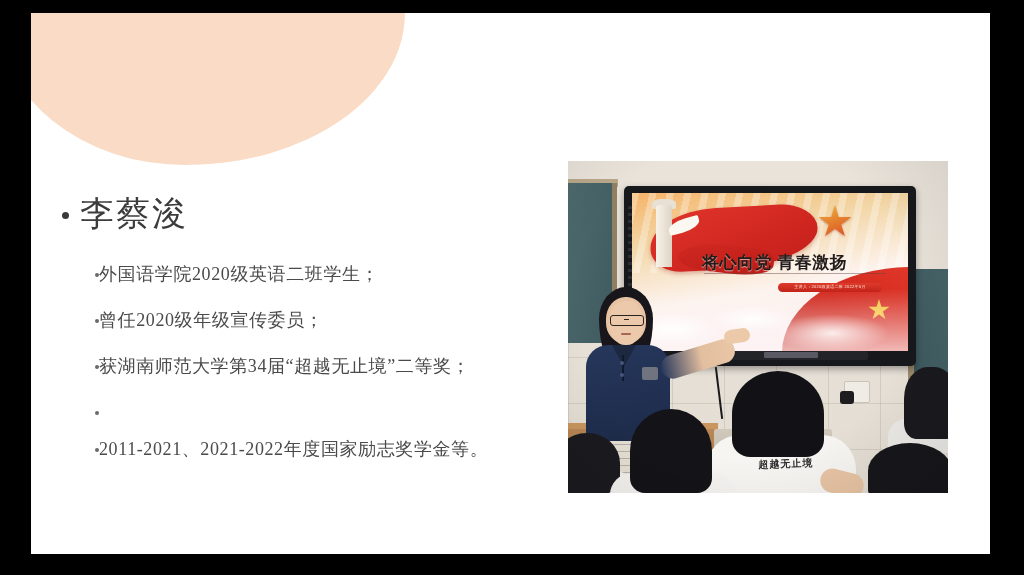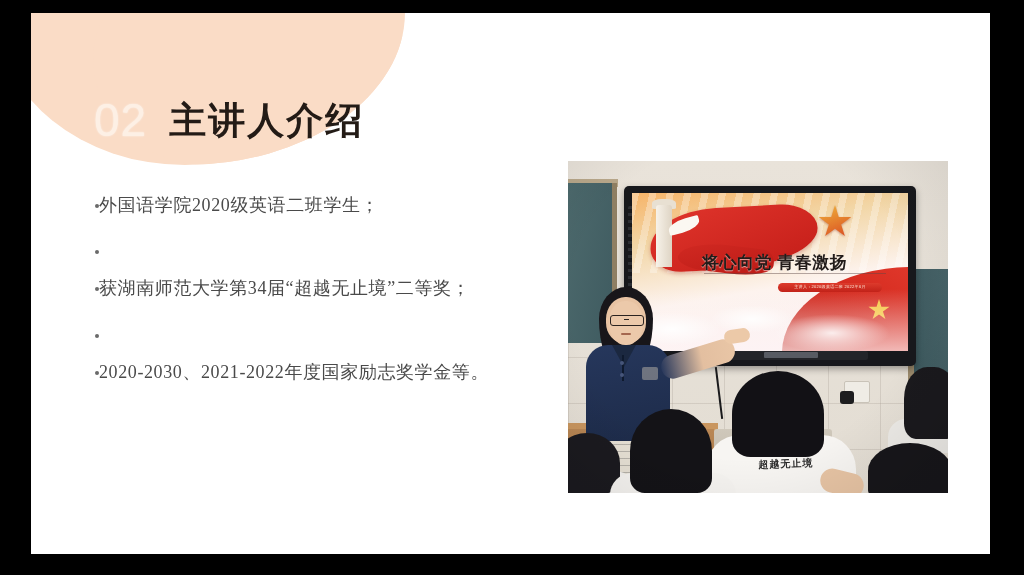--- a/index.html
+++ b/index.html
@@ -451,46 +451,47 @@
 </style>
 </head>
 <body>
 
 <div id="stage">
 
   <div id="slide">
 
     <div class="header-blob"></div>
 
-    <div class="header-row">
-      <div class="num-02">02</div>
-      <div class="header-title">主讲人介绍</div>
-    </div>
 
     <div class="content-col">
 
+      <div class="lead-item">
+        <span class="lead-dot"></span>
+        <span class="lead-name">李蔡浚</span>
+      </div>
 
       <ul class="sub-list">
         <li class="sub-item">
           <span class="sub-dot"></span>
           <span class="sub-text">外国语学院2020级英语二班学生；</span>
         </li>
         <li class="sub-item">
           <span class="sub-dot"></span>
+          <span class="sub-text">曾任2020级年级宣传委员；</span>
         </li>
         <li class="sub-item">
           <span class="sub-dot"></span>
           <span class="sub-text">获湖南师范大学第34届“超越无止境”二等奖；</span>
         </li>
         <li class="sub-item">
           <span class="sub-dot"></span>
         </li>
         <li class="sub-item">
           <span class="sub-dot"></span>
-          <span class="sub-text">2020-2030、2021-2022年度国家励志奖学金等。</span>
+          <span class="sub-text">2011-2021、2021-2022年度国家励志奖学金等。</span>
         </li>
       </ul>
 
     </div>
 
     <div id="photo">
 
       <div class="ph wall"></div>
       <div class="ph tiles"></div>
 

